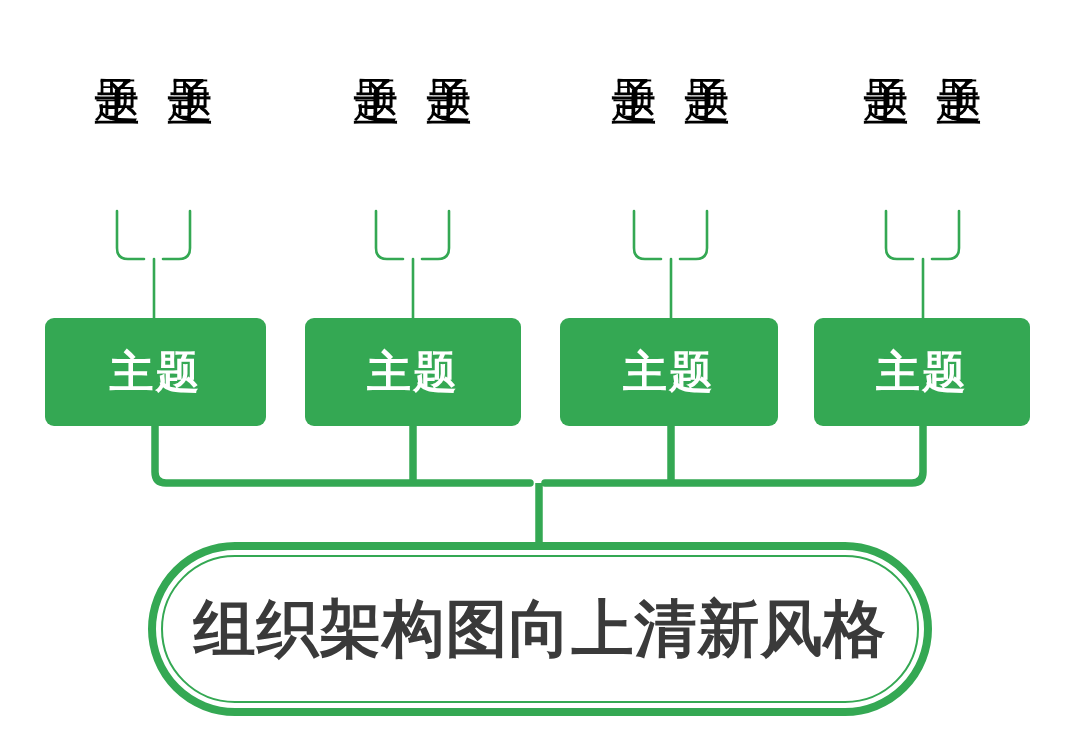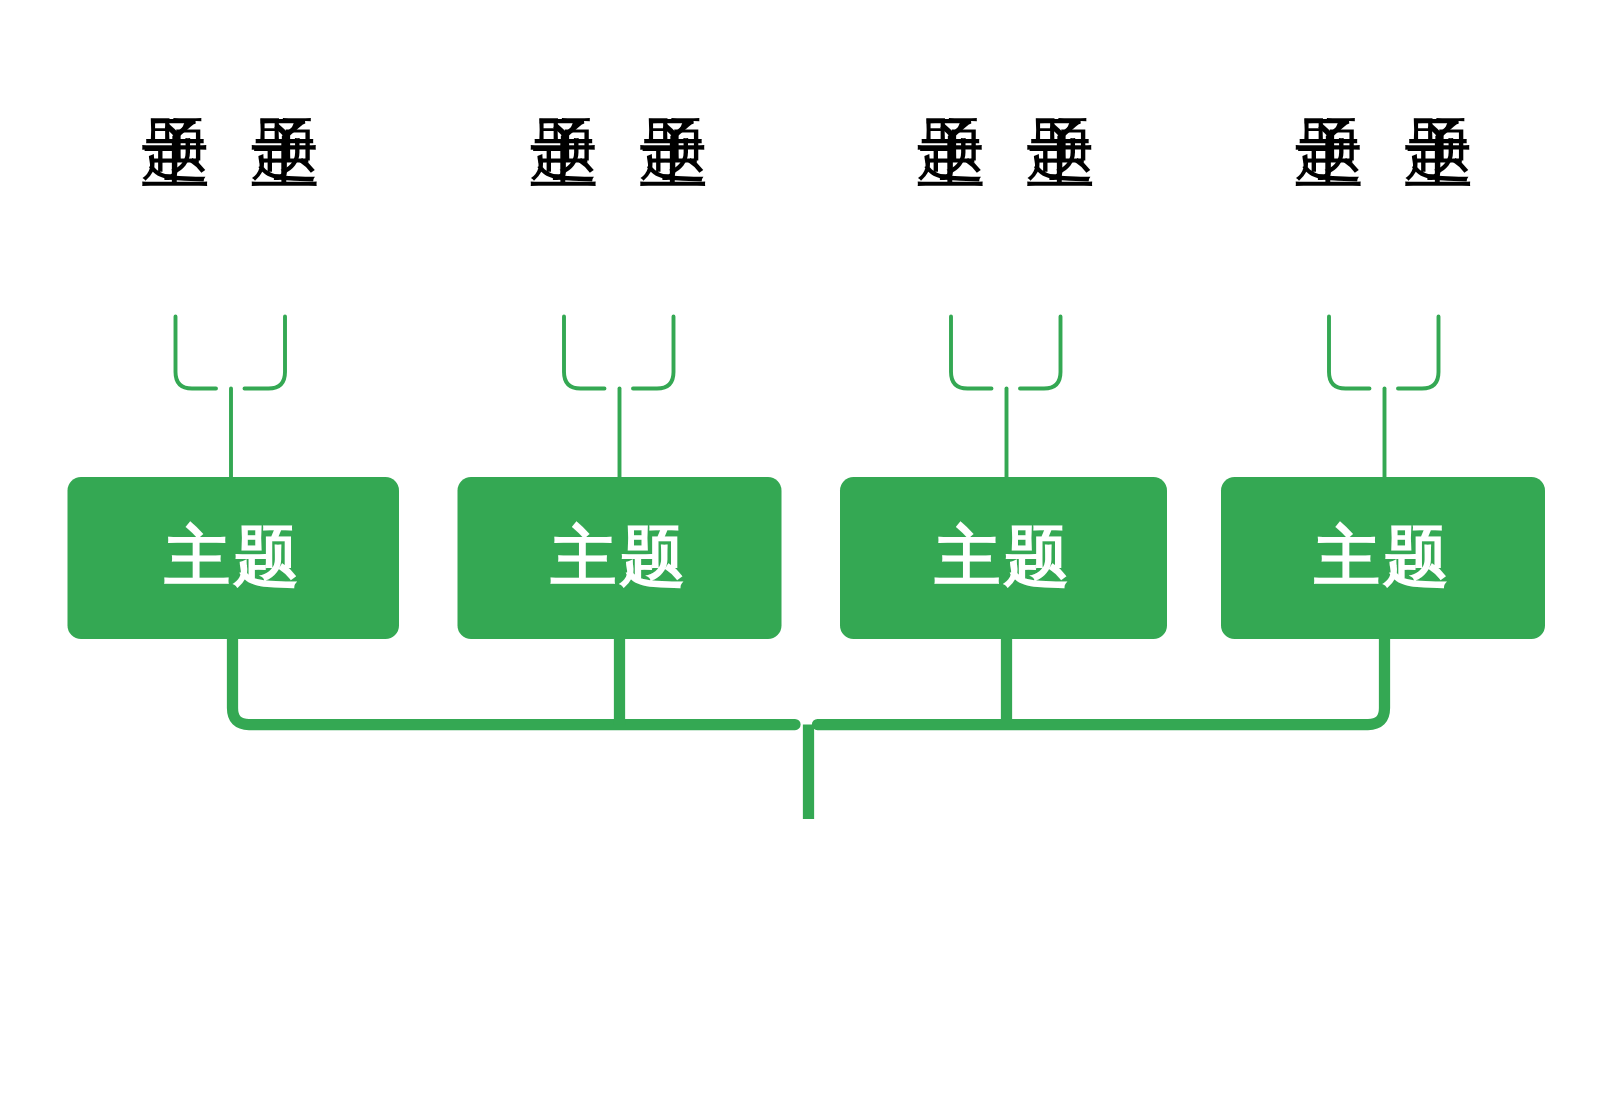--- a/index.html
+++ b/index.html
@@ -162,14 +162,19 @@
   </div>
 
   <div class="topic-box" style="left:560px; top:318px; width:218px; background:#34A853;">
     <span class="topic-label">主题</span>
   </div>
 
   <div class="topic-box" style="left:814px; top:318px; width:216px; background:#34A853;">
     <span class="topic-label">主题</span>
   </div>
 
+  <div id="root-node">
+    <div id="root-inner-ring">
+      <span id="root-title">组织架构图向上清新风格</span>
+    </div>
+  </div>
 
 </div>
 
 </body></html>

